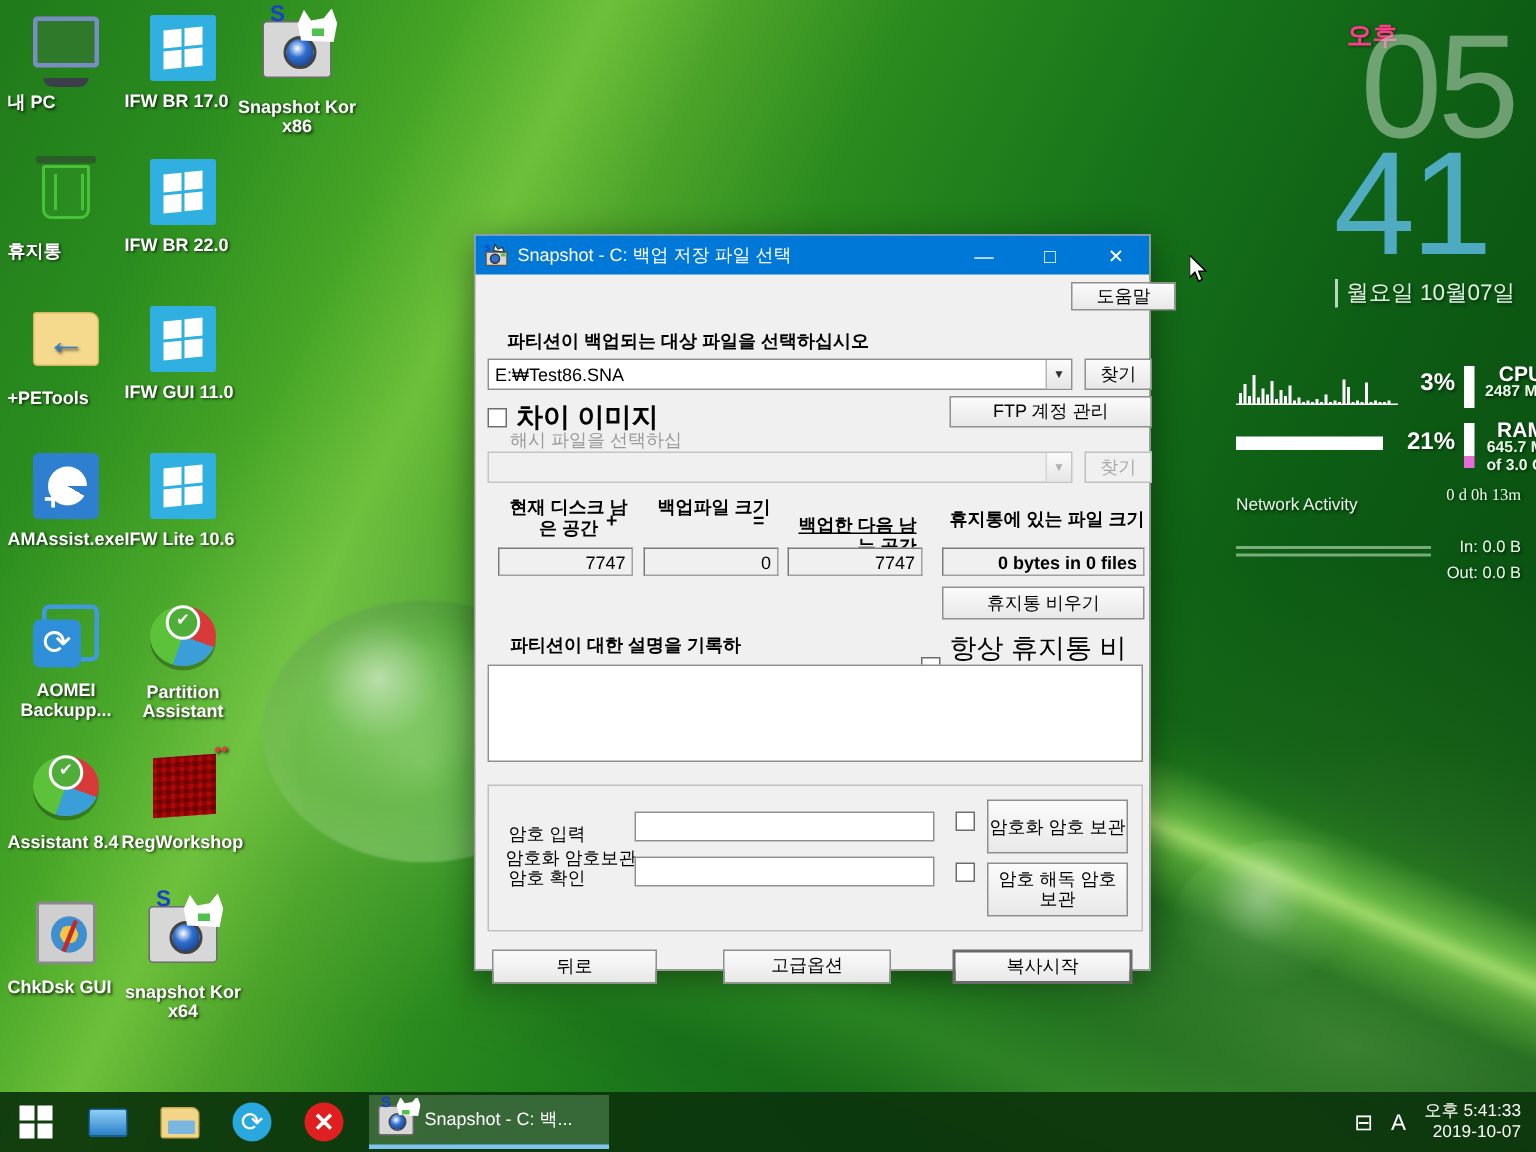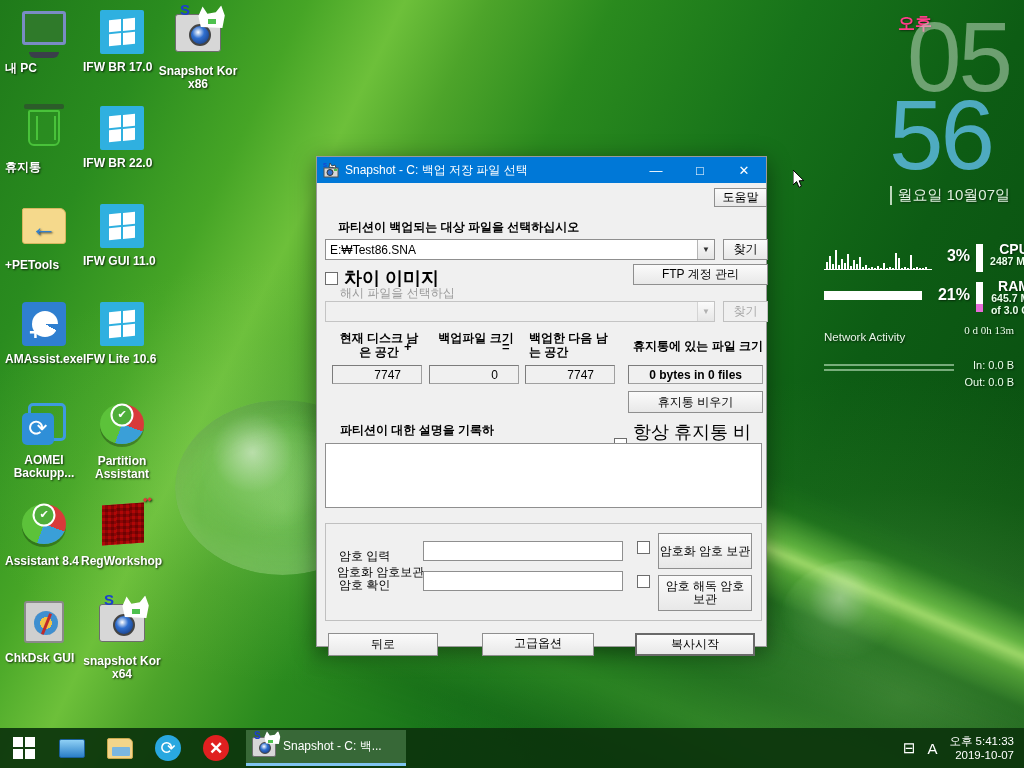--- a/index.html
+++ b/index.html
@@ -168,21 +168,21 @@
   .btn {
     position:absolute; background:linear-gradient(#fbfbfb,#e8e8e8);
     border:1px solid #8f8f8f; font-size:12px; color:#000;
     display:flex; align-items:center; justify-content:center; text-align:center;
     cursor:default; line-height:13px;
   }
   .btn.dimbtn { color:#a8a8a8; border-color:#c0c0c0; background:#f0f0f0; }
   .btn.focus { border:2px solid #6a6a6a; }
   .fld {
     position:absolute; background:#fff; border:1px solid #8f8f8f;
-    font-size:12px; display:flex; align-items:center; padding:0 20px;
+    font-size:12px; display:flex; align-items:center; padding:0 4px;
   }
   .fld.ro { background:#f0f0f0; color:#000; justify-content:flex-end; border:1px solid #a0a0a0;
     border-top-color:#7c7c7c; border-left-color:#7c7c7c; }
   .combo { position:absolute; background:#fff; border:1px solid #8f8f8f; display:flex; align-items:center; }
   .combo .ctxt { flex:1 1 auto; padding-left:4px; font-size:12px; }
   .combo .carrow {
     width:17px; height:100%; background:linear-gradient(#fbfbfb,#e6e6e6);
     border-left:1px solid #b5b5b5; display:flex; align-items:center; justify-content:center;
     font-size:8px; color:#333;
   }
@@ -343,21 +343,21 @@
           <span class="ic-cat"></span>
           <span class="ic-s">S</span>
         </div>
     </div>
     <span class="lbl">snapshot Kor x64</span>
   </div>
 
   <div id="gadget">
     <div class="clk-ampm">오후</div>
     <div class="clk-h">05</div>
-    <div class="clk-m">56</div>
+    <div class="clk-m">41</div>
     <div class="clk-date">월요일 10월07일</div>
 
     <div class="mon" style="top:244px;">
       <div class="mon-graph" style="top:0;">
         <svg width="108" height="26" viewBox="0 0 108 26">
           <g fill="#ffffff">
             <rect x="2" y="18" width="2" height="8"></rect>
               <rect x="5" y="12" width="2" height="14"></rect>
             <rect x="8" y="20" width="2" height="6"></rect>
               <rect x="11" y="6" width="2" height="20"></rect>
@@ -435,21 +435,21 @@
         </svg>
       </div>
       <div class="tb-txt">Snapshot - C: 백업 저장 파일 선택</div>
       <div class="tb-btn">—</div>
       <div class="tb-btn">□</div>
       <div class="tb-btn close">✕</div>
     </div>
 
     <div class="body">
 
-      <div class="btn" style="left:397px;top:5px;width:53px;height:19px;">도움말</div>
+      <div class="btn" style="left:397px;top:5px;width:70px;height:19px;">도움말</div>
 
       <div class="lbl" style="left:21px;top:36px;">파티션이 백업되는 대상 파일을 선택하십시오</div>
 
       <div class="combo" style="left:8px;top:56px;width:390px;height:21px;">
         <span class="ctxt">E:₩Test86.SNA</span>
         <span class="carrow">▼</span>
       </div>
       <div class="btn" style="left:406px;top:56px;width:45px;height:21px;">찾기</div>
 
       <div class="chk" style="left:8px;top:83px;">
@@ -462,21 +462,21 @@
       <div class="combo dim" style="left:8px;top:118px;width:390px;height:21px;">
         <span class="ctxt"></span>
         <span class="carrow">▼</span>
       </div>
       <div class="btn dimbtn" style="left:406px;top:118px;width:45px;height:21px;">찾기</div>
 
       <div class="lbl" style="left:22px;top:148px;width:80px;text-align:center;line-height:14px;">현재 디스크 남은 공간</div>
       <div class="sign" style="left:87px;top:156px;">+</div>
       <div class="lbl" style="left:120px;top:148px;width:78px;text-align:center;line-height:14px;">백업파일 크기</div>
       <div class="sign" style="left:185px;top:156px;">=</div>
-      <div class="lbl" style="left:212px;top:148px;width:82px;text-align:left;line-height:14px;">백업한 다음 남는 공간</div>
+      <div class="lbl" style="left:212px;top:160px;width:82px;text-align:right;line-height:14px;text-decoration:underline;">백업한 다음 남는 공간</div>
       <div class="lbl" style="left:308px;top:155px;width:146px;text-align:center;">휴지통에 있는 파일 크기</div>
 
       <div class="fld ro" style="left:15px;top:182px;width:90px;height:19px;">7747</div>
       <div class="fld ro" style="left:112px;top:182px;width:90px;height:19px;">0</div>
       <div class="fld ro" style="left:208px;top:182px;width:90px;height:19px;">7747</div>
       <div class="fld ro" style="left:311px;top:182px;width:135px;height:19px;font-weight:bold;">0 bytes in 0 files</div>
 
       <div class="btn" style="left:311px;top:208px;width:135px;height:22px;">휴지통 비우기</div>
       <div class="chk" style="left:297px;top:237px;">
         <span class="box"></span>

